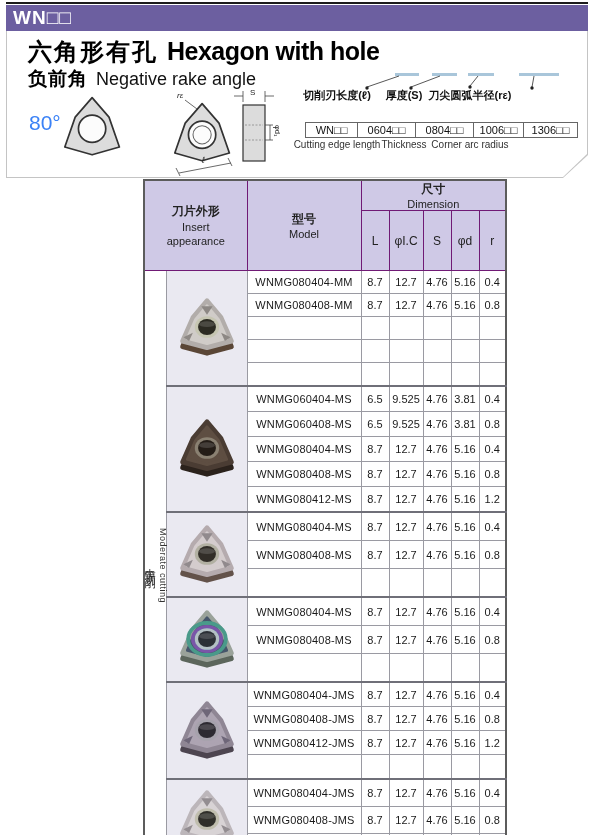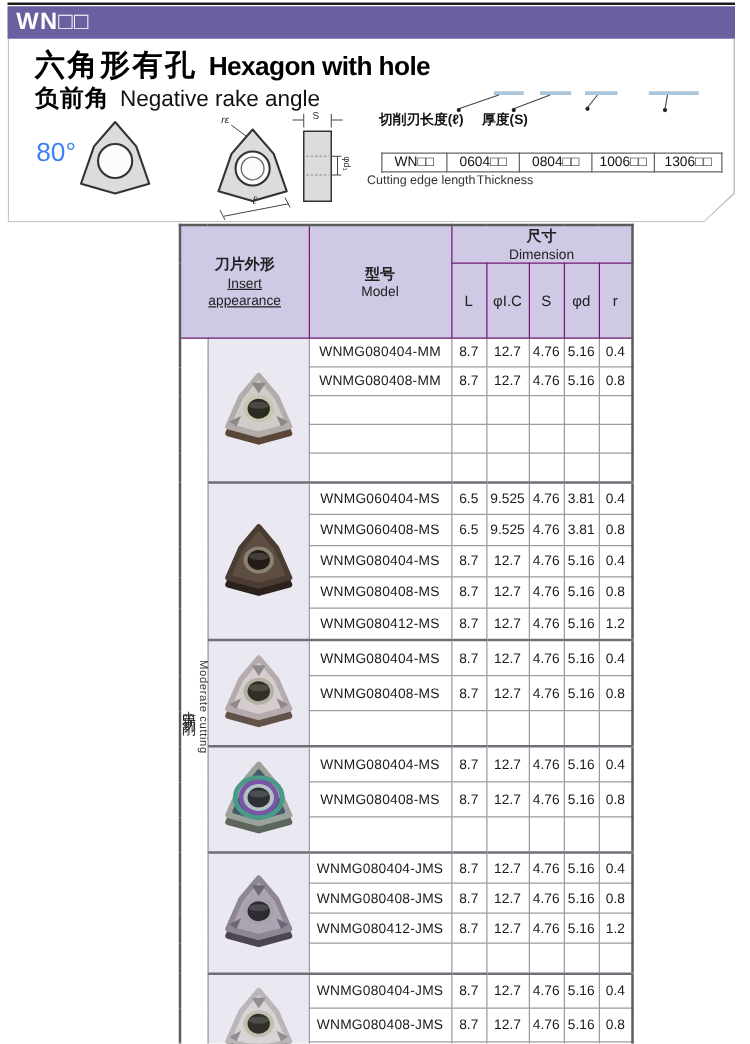--- a/index.html
+++ b/index.html
@@ -11,21 +11,21 @@
              background:var(--banner-purple,#6c5fa0); color:#fff; font-weight:bold; font-size:19px;
              line-height:26px; padding-left:7px; box-sizing:border-box; letter-spacing:1px; }
 
   .panel-border { position:absolute; left:6px; top:31px; width:582px; height:147px; background:#c4c4c4;
                   clip-path:polygon(0 0,582px 0,582px 124px,557px 147px,0 147px); }
   .panel { position:absolute; left:7px; top:31px; width:580px; height:146px; background:#fff;
            clip-path:polygon(0 0,580px 0,580px 123px,556px 146px,0 146px); }
 
   .t1 { position:absolute; left:21px; top:5px; display:flex; align-items:baseline; gap:9px; white-space:nowrap; }
   .t1-zh { font-size:24px; font-weight:bold; color:#000; letter-spacing:2px; }
-  .t1-en { font-size:21px; font-weight:bold; color:#000; letter-spacing:-0.5px; }
+  .t1-en { font-size:25px; font-weight:bold; color:#000; letter-spacing:-0.5px; }
   .t2 { position:absolute; left:21px; top:35px; display:flex; align-items:baseline; gap:8px; white-space:nowrap; }
   .t2-zh { font-size:19px; font-weight:bold; color:#000; letter-spacing:1px; }
   .t2-en { font-size:18px; color:#111; }
   .angle { position:absolute; left:22px; top:80px; font-size:21px; font-weight:normal; color:#3b82f6;text-align:center; }
 
   svg.diagrams { position:absolute; left:44px; top:54px; width:250px; height:92px; }
 
   .partnum { position:absolute; left:288px; top:16px; display:flex; align-items:center; }
   .partnum-text { font-size:29px; font-weight:bold; letter-spacing:0.5px; color:#000; white-space:pre; }
   .pbox { width:15px; height:16px; border:2px solid #a3a3a3; margin-left:4px; background:#fff; }
@@ -45,21 +45,21 @@
   table.size-table td { border:1px solid #666; font-size:11px; text-align:center; height:14px;
                         padding:0 2px; color:#111; white-space:nowrap; }
 
   table.main { position:absolute; left:143px; top:179px; width:362px; border-collapse:collapse;
                table-layout:fixed; font-size:11px; color:#1a1a1a; border:2px solid #5c5c5c; }
   table.main th, table.main td { padding:0; }
   table.main thead th { background:var(--header-lavender,#cfc9e6); border:1px solid #701a75; font-weight:normal; }
   table.main .hrow1 th { height:29px; }
   table.main .hrow2 th { height:59px; }
   .th-zh { font-size:12px; font-weight:bold; color:#222; }
-  .th-en { font-size:11px; color:#222; margin:1px auto 0; width:72px; line-height:1.2;text-decoration:underline; }
+  .th-en { font-size:11px; color:#222; margin:1px auto 0; width:72px; line-height:1.2; }
   .th-en2 { font-size:11px; color:#222; }
   .sub { font-size:12px; color:#222; }
 
   table.main tbody td { border:1px solid #9a9aa2; text-align:center; }
   table.main tr.gs > td { border-top:2px solid #6f6f78; }
   table.main td.model { font-size:11px; letter-spacing:0.2px; }
   table.main td.photo { background:var(--photo-bg,#eae9f1); vertical-align:middle; }
   table.main td.vlabel { background:#fff; }
   table.main tr.g0 > td { height:22px; } table.main tr.g1 > td { height:24px; }
   table.main tr.g2 > td { height:27px; } table.main tr.g3 > td { height:27px; }
@@ -139,20 +139,24 @@
         <circle cx="525" cy="57" r="1.7" fill="#222"></circle>
     </svg>
 
     <div class="callout c1">
       <div class="zh">切削刃长度(ℓ)</div>
       <div class="en">Cutting edge length</div>
     </div>
     <div class="callout c2">
       <div class="zh">厚度(S)</div>
       <div class="en">Thickness</div>
+    </div>
+    <div class="callout c3">
+      <div class="zh">刀尖圆弧半径(rε)</div>
+      <div class="en">Corner arc radius</div>
     </div>
 
     <table class="size-table">
       <colgroup>
           <col style="width:52px">
           <col style="width:58px">
           <col style="width:58px">
           <col style="width:50px">
           <col style="width:54px">
         </colgroup>

